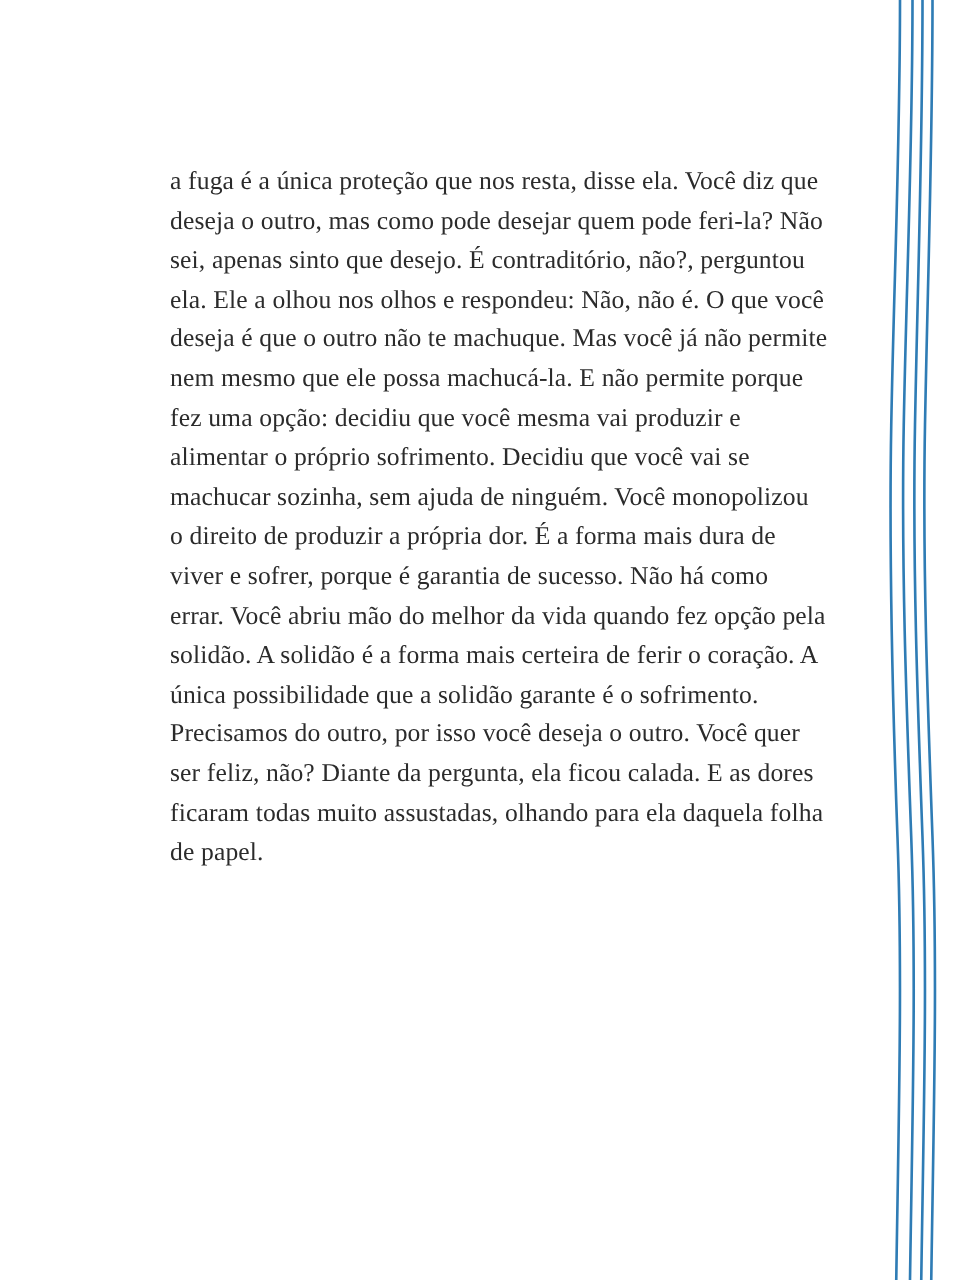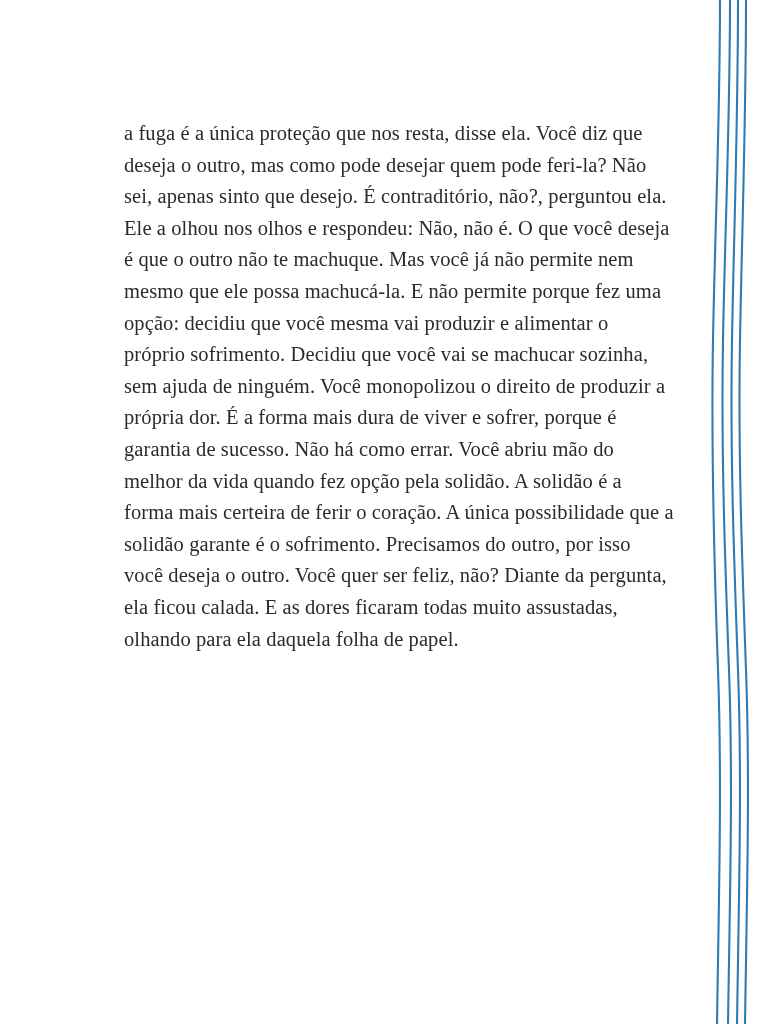--- a/index.html
+++ b/index.html
@@ -21,21 +21,21 @@
     width: 550px;
     font-family: "Liberation Serif", "DejaVu Serif", serif;
     font-size: 20.5px;
     line-height: 31.6px;
     color: #2b2b2b;
     text-align: left;
     letter-spacing: 0.1px;
     -webkit-font-smoothing: antialiased;
   }
   .text-block p {
-    margin: 0;
+    margin: 12px;
   }
   .edge-lines {
     position: absolute;
     top: 0;
     right: 0;
     width: 68px;
     height: 1024px;
     pointer-events: none;
   }
   .edge-lines svg {

